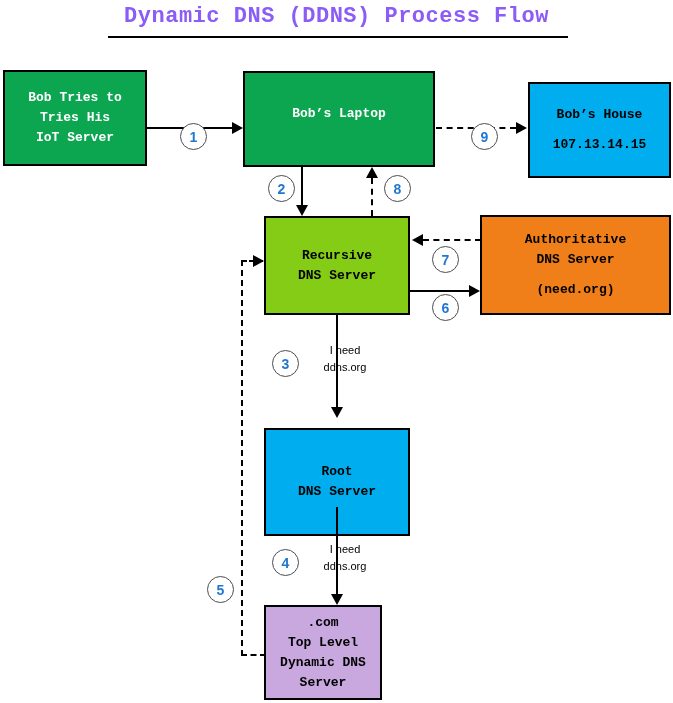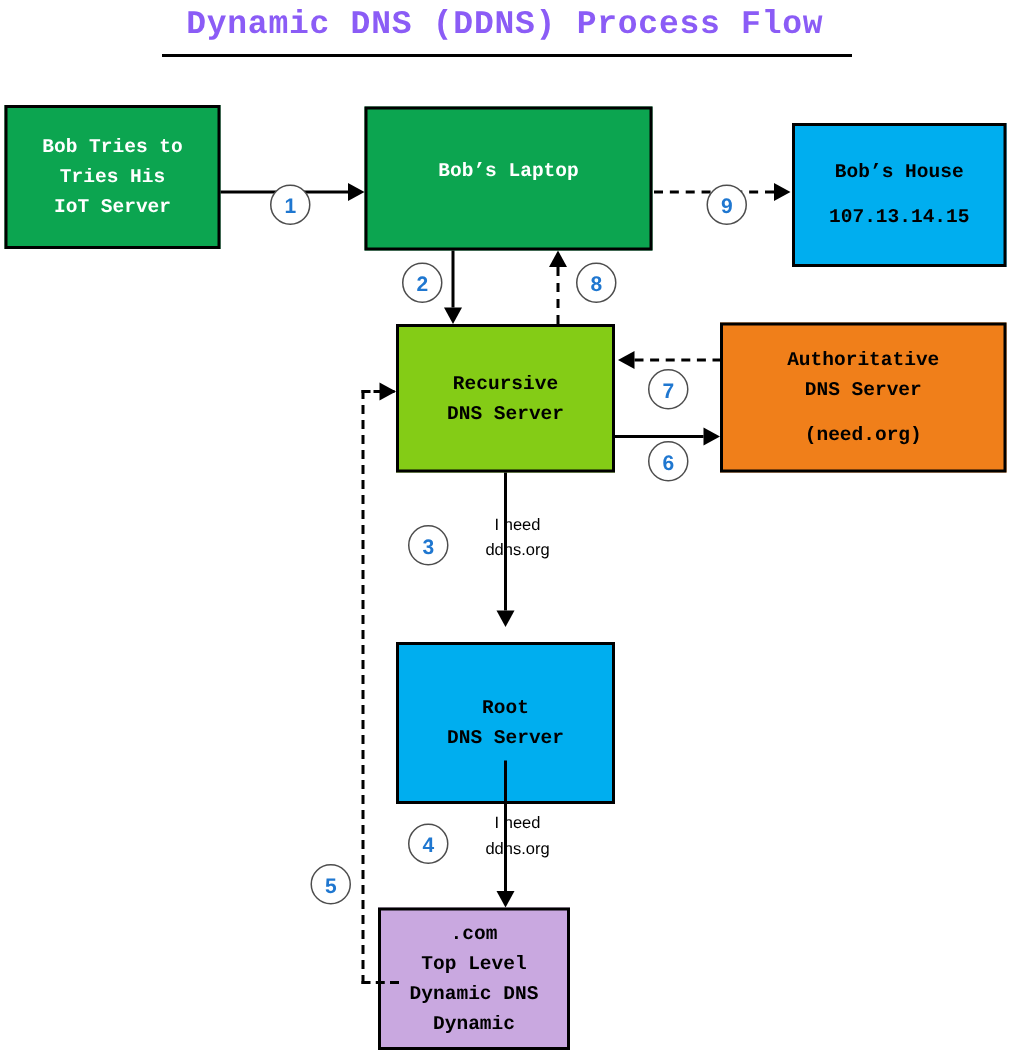--- a/index.html
+++ b/index.html
@@ -32,21 +32,21 @@
   .n-yellow{background:#84cc16;color:#000000;}
   .n-orange{background:#F07F1A;color:#000000;}
   .n-purple{background:#C9A8E0;color:#000000;}
 
   #box-bob{left:3px;top:70px;width:144px;height:96px;}
   #box-laptop{left:243px;top:71px;width:192px;height:96px;}
   #box-house{left:528px;top:82px;width:143px;height:96px;}
   #box-recursive{left:264px;top:216px;width:146px;height:99px;}
   #box-auth{left:480px;top:215px;width:191px;height:100px;}
   #box-root{left:264px;top:428px;width:146px;height:108px;}
-  #box-tld{left:252px;top:605px;width:128px;height:95px;}
+  #box-tld{left:264px;top:605px;width:118px;height:95px;}
 
   .line{position:absolute;background:#000;}
   .hline{height:2px;}
   .vline{width:2px;}
 
   .dash-h{position:absolute;height:0;border-top:2px dashed #000;}
   .dash-v{position:absolute;width:0;border-left:2px dashed #000;}
 
   .arrow{position:absolute;width:0;height:0;}
   .arrow-r{border-top:6px solid transparent;border-bottom:6px solid transparent;border-left:11px solid #000;}
@@ -107,21 +107,21 @@
 
   <div class="node n-blue" id="box-root">
     <span class="ln">Root</span>
     <span class="ln">DNS Server</span>
   </div>
 
   <div class="node n-purple" id="box-tld">
     <span class="ln">.com</span>
     <span class="ln">Top Level</span>
     <span class="ln">Dynamic DNS</span>
-    <span class="ln">Dynamic</span>
+    <span class="ln">Server</span>
   </div>
 
   <div class="line hline" style="left:147px;top:127px;width:85px;"></div>
   <div class="arrow arrow-r" style="left:232px;top:122px;"></div>
 
   <div class="dash-h" style="left:436px;top:127px;width:80px;"></div>
   <div class="arrow arrow-r" style="left:516px;top:122px;"></div>
 
   <div class="line vline" style="left:301px;top:167px;height:38px;"></div>
   <div class="arrow arrow-d" style="left:296px;top:205px;"></div>

